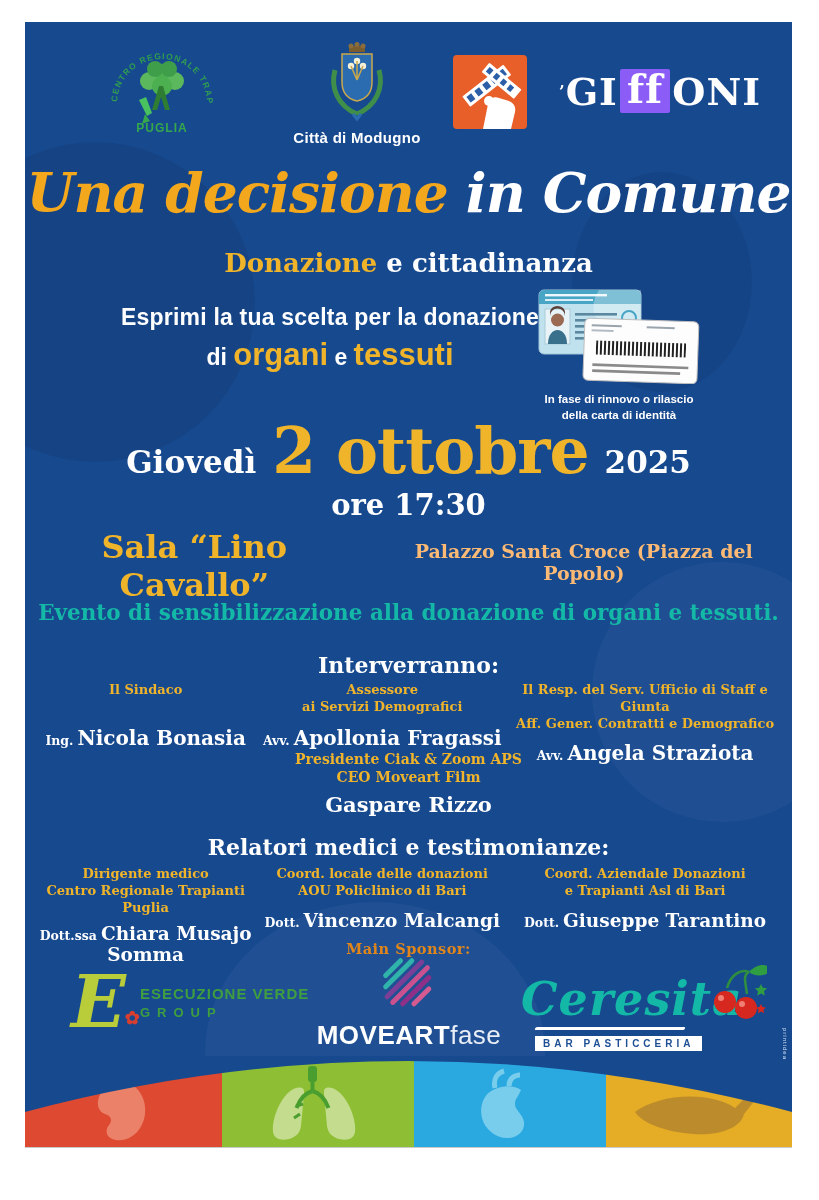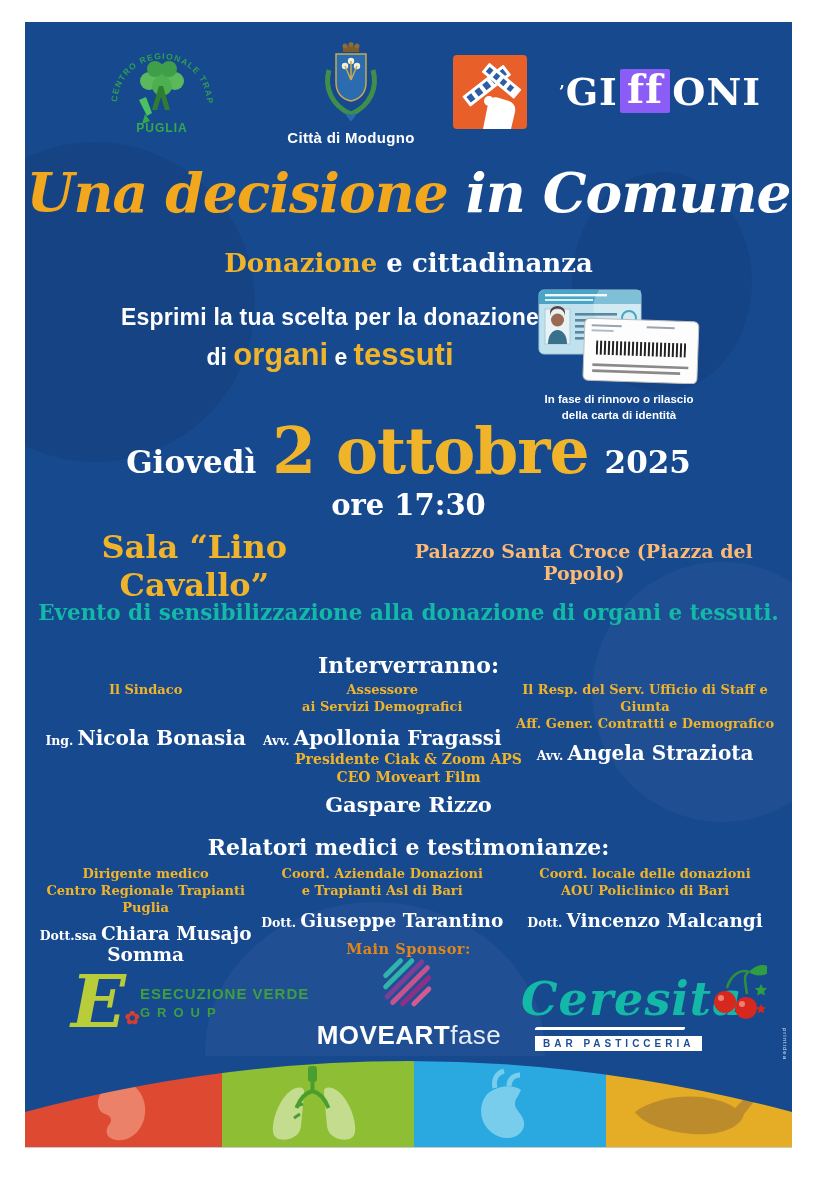--- a/index.html
+++ b/index.html
@@ -10,21 +10,21 @@
   .serif{font-family:"DejaVu Serif","Liberation Serif",serif;}
   .sans{font-family:"Liberation Sans",sans-serif;}
   .wm{position:absolute;border-radius:50%;pointer-events:none;}
   .wm1{left:-90px;top:120px;width:320px;height:320px;background:rgba(0,0,0,0.07);}
   .wm2{right:-60px;top:540px;width:260px;height:260px;background:rgba(255,255,255,0.035);}
   .wm3{left:180px;top:880px;width:340px;height:300px;background:rgba(255,255,255,0.04);}
   .wm4{right:40px;top:150px;width:180px;height:220px;background:rgba(0,0,0,0.06);}
 
   
   .logo-crt{left:76px;top:18px;width:122px;height:106px;}
-  .logo-modugno{left:246px;top:20px;width:160px;text-align:center;}
+  .logo-modugno{left:252px;top:20px;width:160px;text-align:center;}
   .modugno-caption{color:#ffffff;font-weight:bold;font-size:15px;margin-top:3px;letter-spacing:.3px;}
   .logo-ciak{left:428px;top:33px;width:74px;height:74px;background:#e85f2a;border-radius:4px;overflow:hidden;}
   .logo-giffoni{left:530px;top:40px;width:210px;height:58px;display:flex;align-items:center;justify-content:center;color:#fff;}
   .giffoni-txt{font-family:"DejaVu Serif","Liberation Serif",serif;font-weight:bold;font-size:38px;letter-spacing:1px;}
   .giffoni-mark{font-size:16px;vertical-align:top;}
   .giffoni-ff{background:#8b5cf6;color:#fff;padding:6px 7px 10px 7px;margin:0 2px;font-size:40px;line-height:28px;border-radius:2px;}
 
   
   .title{top:138px;font-style:italic;font-weight:bold;font-size:55px;letter-spacing:-1px;}
   .title .t-accent{color:#f2a71c;}
@@ -269,31 +269,31 @@
   <div class="abs serif grid3 grid3b">
     <div>
       <div class="rolebox">
           <div class="role">Dirigente medico</div>
           <div class="role">Centro Regionale Trapianti Puglia</div>
         </div>
       <div class="pname"><span class="pprefix">Dott.ssa</span><span>Chiara Musajo Somma</span></div>
     </div>
     <div>
       <div class="rolebox">
+          <div class="role">Coord. locale delle donazioni</div>
+          <div class="role">AOU Policlinico di Bari</div>
+        </div>
+      <div class="pname"><span class="pprefix">Dott.</span><span>Vincenzo Malcangi</span></div>
+    </div>
+    <div>
+      <div class="rolebox">
           <div class="role">Coord. Aziendale Donazioni</div>
           <div class="role">e Trapianti Asl di Bari</div>
         </div>
       <div class="pname"><span class="pprefix">Dott.</span><span>Giuseppe Tarantino</span></div>
-    </div>
-    <div>
-      <div class="rolebox">
-          <div class="role">Coord. locale delle donazioni</div>
-          <div class="role">AOU Policlinico di Bari</div>
-        </div>
-      <div class="pname"><span class="pprefix">Dott.</span><span>Vincenzo Malcangi</span></div>
     </div>
   </div>
 
   <div class="abs ctr serif mainsponsor">Main Sponsor:</div>
 
   <div class="abs sp-ev">
     <div class="ev-e"><span>E</span><span class="ev-flower">✿</span></div>
     <div class="ev-text sans">
       <div class="ev-l1">ESECUZIONE VERDE</div>
       <div class="ev-l2">GROUP</div>

